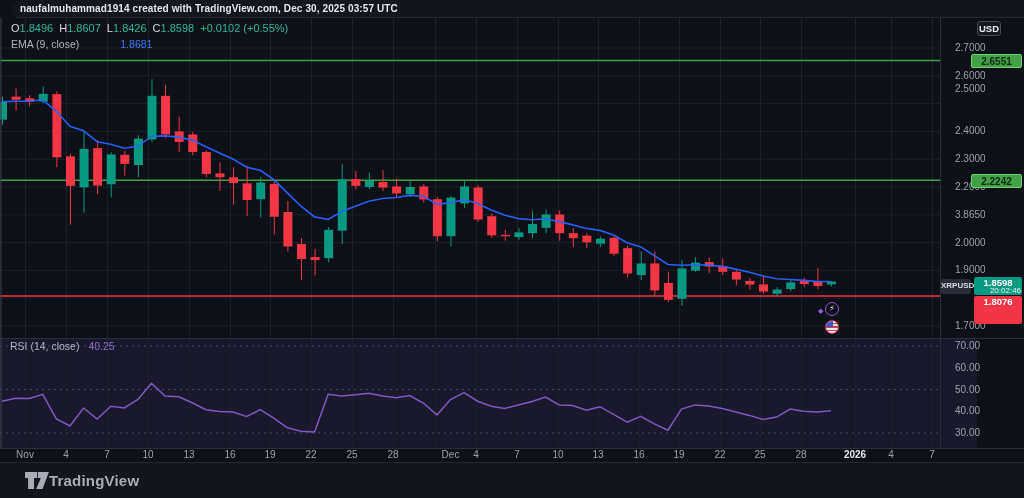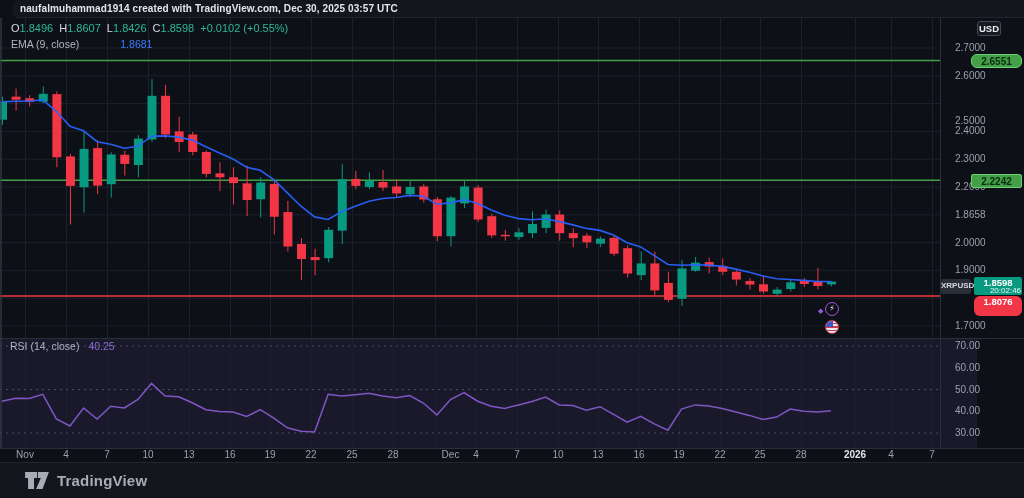--- a/index.html
+++ b/index.html
@@ -37,41 +37,41 @@
 
   
   .axis-label{position:absolute;left:955px;font-size:10px;color:#9ba0ab;line-height:12px;}
   .time-label{position:absolute;top:449px;font-size:10px;color:#9ba0ab;transform:translateX(-50%);}
   .time-label.major{color:#e2e4ea;font-weight:700;}
 
   
   .price-badge{position:absolute;left:971px;width:51px;border-radius:2px;text-align:center;
     font-size:10px;font-weight:700;z-index:5;}
   #label-level-1,#label-level-2{background:#43a047;color:#0c2a12;height:14px;line-height:14px;border:1px solid #6fce74;}
-  #label-level-1{top:54px;border-radius:6px;} #label-level-2{top:174px;}
+  #label-level-1{top:54px;} #label-level-2{top:174px;}
   #label-last{left:974px;top:277px;width:48px;background:#089981;color:#fff;height:18px;padding-top:1px;}
   #label-last .p{font-size:9.5px;line-height:9px;font-weight:700;}
   #label-last .cd{font-size:8px;line-height:8px;font-weight:400;color:#eafaf5;padding-left:15px;}
-  #label-stop{left:974px;top:296px;width:48px;background:#f23645;color:#fff;height:20px;line-height:12px;font-size:9.5px;border-radius:6px;}
+  #label-stop{left:974px;top:296px;width:48px;background:#f23645;color:#fff;height:28px;line-height:12px;font-size:9.5px;}
   #symbol-badge{position:absolute;left:941px;top:279px;width:30px;height:15px;line-height:13px;background:#2a2e39;
     color:#d5d8e0;font-size:8px;font-weight:700;text-align:center;border-radius:2px;z-index:5;}
 
   
   #event-icon-group{position:absolute;left:818px;top:302px;width:24px;height:34px;z-index:4;}
   #lightning-icon{position:absolute;left:7px;top:0;width:14px;height:14px;border-radius:50%;
     border:1.5px solid #9c5bd2;background:#120f1c;color:#efe6ff;font-size:8px;line-height:11px;text-align:center;}
   #cursor-glyph{position:absolute;left:0;top:5px;color:#8e5fd6;font-size:7px;}
   #flag-icon{position:absolute;left:7px;top:18px;width:14px;height:14px;border-radius:50%;border:1px solid #c93a49;
     background:repeating-linear-gradient(180deg,#e8eaee 0 1.7px,#d23a4a 1.7px 3.4px);overflow:hidden;}
   #flag-icon::after{content:"";position:absolute;left:0;top:0;width:7px;height:6px;background:#3b55c4;}
 
   
   #footer{position:absolute;left:0;top:462px;width:1024px;height:36px;background:#14161d;
     border-top:1px solid #23262f;display:flex;align-items:center;}
-  #tv-logo{display:flex;align-items:center;gap:8px;margin-left:25px;cursor:pointer;justify-content:space-between;}
+  #tv-logo{display:flex;align-items:center;margin-left:25px;cursor:pointer;justify-content:space-between;}
   #tv-logo .brand{font-size:15px;font-weight:700;color:#a8acb6;letter-spacing:.2px;}
 </style>
 </head>
 <body>
 
 <div id="app">
 
   <div id="attribution-bar">
     <span class="txt">naufalmuhammad1914 created with TradingView.com, Dec 30, 2025 03:57 UTC</span>
   </div>
@@ -267,25 +267,25 @@
   <div id="rsi-legend">
     <span class="rsi-label">RSI (14, close)</span>
     <span class="rsi-val">40.25</span>
   </div>
 
   <div id="currency-btn">USD</div>
 
   <div id="price-axis">
       <div class="axis-label" style="top: 42px;">2.7000</div>
       <div class="axis-label" style="top: 69.8px;">2.6000</div>
-      <div class="axis-label" style="top: 115px;">2.5000</div>
+      <div class="axis-label" style="top: 83px;">2.5000</div>
       <div class="axis-label" style="top: 125.4px;">2.4000</div>
       <div class="axis-label" style="top: 153.2px; text-align: right;">2.3000</div>
       <div class="axis-label" style="top: 181px;">2.2000</div>
-      <div class="axis-label" style="top: 208.8px;">1.8658</div>
+      <div class="axis-label" style="top: 208.8px;">3.8650</div>
       <div class="axis-label" style="top: 236.6px;">2.0000</div>
       <div class="axis-label" style="top: 264.4px;">1.9000</div>
       <div class="axis-label" style="top: 320px;">1.7000</div>
     </div>
   <div id="rsi-axis">
       <div class="axis-label" style="top: 340px;">70.00</div>
       <div class="axis-label" style="top: 361.75px;">60.00</div>
       <div class="axis-label" style="top: 383.5px;">50.00</div>
       <div class="axis-label" style="top: 405.25px;">40.00</div>
       <div class="axis-label" style="top: 427px;">30.00</div>

